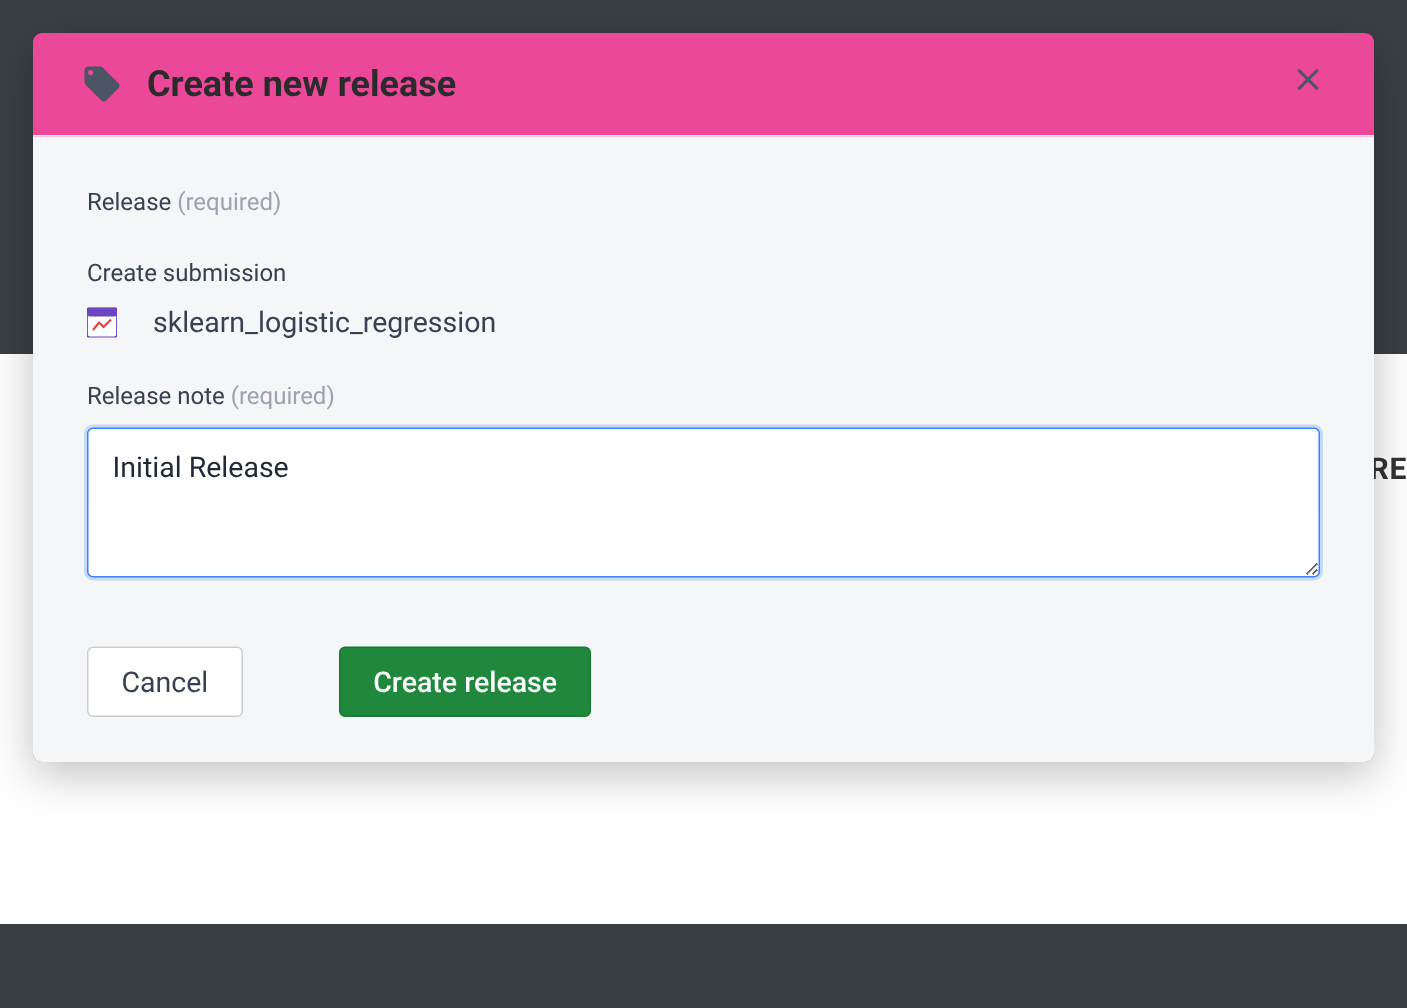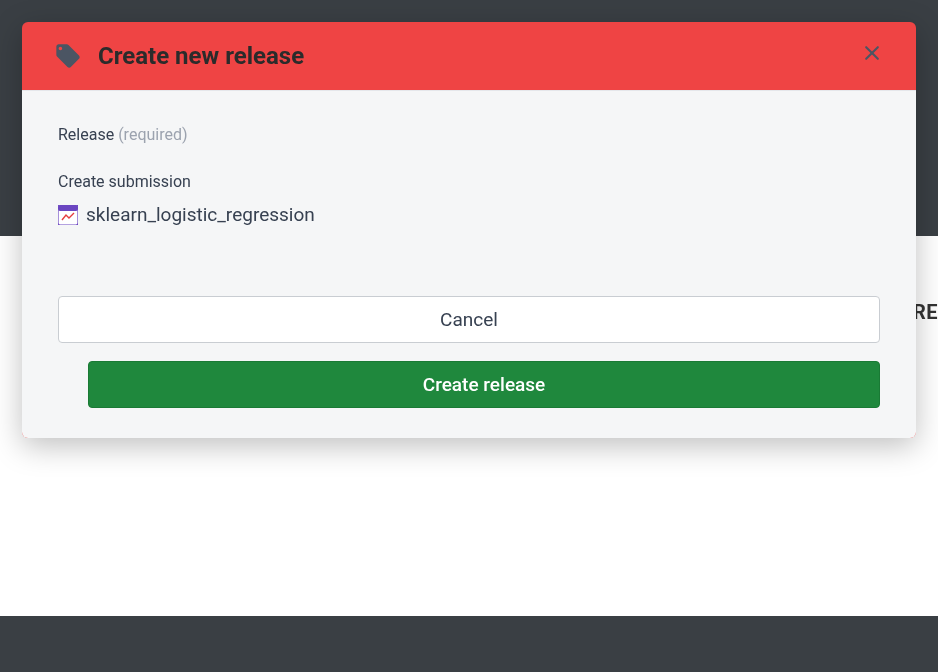--- a/index.html
+++ b/index.html
@@ -30,21 +30,21 @@
       font-size: 20px;
       font-weight: 700;
       color: #333;
       letter-spacing: 0.5px;
     }
     .modal {
       position: absolute;
       top: 22px;
       left: 22px;
       width: 894px;
-      background: #ef4444;
+      background: #ec4899;
       border-radius: 6px;
       box-shadow: 0 8px 30px rgba(0,0,0,0.25);
       overflow: hidden;
     }
     .modal-header {
       display: flex;
       align-items: center;
       padding: 18px 28px 18px 32px;
       border-bottom: 1px solid #e5e7eb;
     }
@@ -98,21 +98,21 @@
       font-size: 19px;
       border: 1px solid #c9cdd2;
       border-radius: 4px;
       background: #fff;
       color: #1f2937;
       font-family: inherit;
     }
     .model-row {
       display: flex;
       align-items: center;
-      gap: 8px;
+      gap: 24px;
     }
     .model-icon {
       width: 20px;
       height: 20px;
       flex-shrink: 0;
     }
     .model-name {
       font-size: 19px;
       color: #374151;
     }
@@ -124,24 +124,22 @@
       border: 1px solid #3b82f6;
       border-radius: 4px;
       background: #fff;
       color: #1f2937;
       font-family: inherit;
       resize: both;
       box-shadow: 0 0 0 2px rgba(59,130,246,0.25);
     }
     .modal-footer {
       display: flex;
-      justify-content: flex-end;
-      gap: 18px;
+      gap: 34px;
       padding-top: 42px;
-      flex-direction: column;
     }
     .btn {
       padding: 11px 22px;
       font-size: 19px;
       border-radius: 4px;
       cursor: pointer;
       font-family: inherit;
       border: 1px solid transparent;
     }
     .btn-secondary {
@@ -197,20 +195,27 @@
           <svg viewBox="0 0 20 20">
             <rect x="0" y="0" width="20" height="20" rx="2" fill="#fff" stroke="#6b46c1" stroke-width="1.2"></rect>
             <rect x="0" y="0" width="20" height="6" rx="2" fill="#6b46c1"></rect>
             <polyline points="4,15 8,10 11,13 16,8" fill="none" stroke="#e53e3e" stroke-width="1.4"></polyline>
           </svg>
         </span>
         <span class="model-name">sklearn_logistic_regression</span>
       </div>
     </div>
 
+    <div class="field-group" style="margin-bottom:0">
+      <label class="field-label">
+        <span>Release note</span>
+        <span class="required-text">(required)</span>
+      </label>
+      <textarea class="textarea-input" style="">Initial Release</textarea>
+    </div>
 
     <div class="modal-footer">
       <button class="btn btn-secondary">Cancel</button>
       <button class="btn btn-primary">Create release</button>
     </div>
 
   </div>
 </div>
 
 </body></html>

